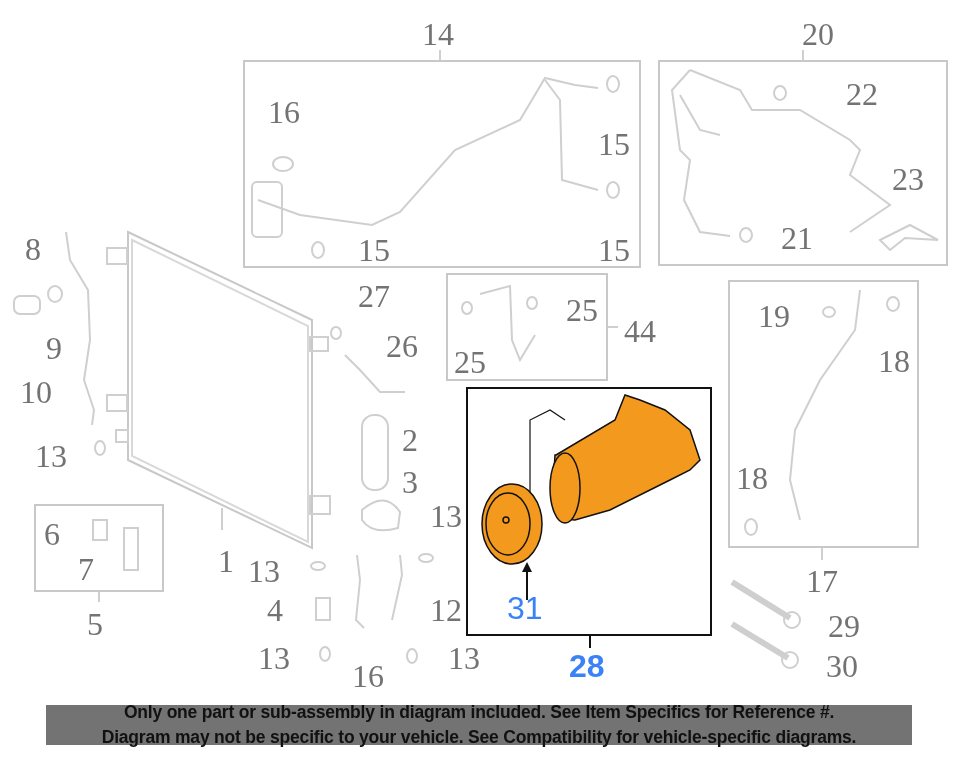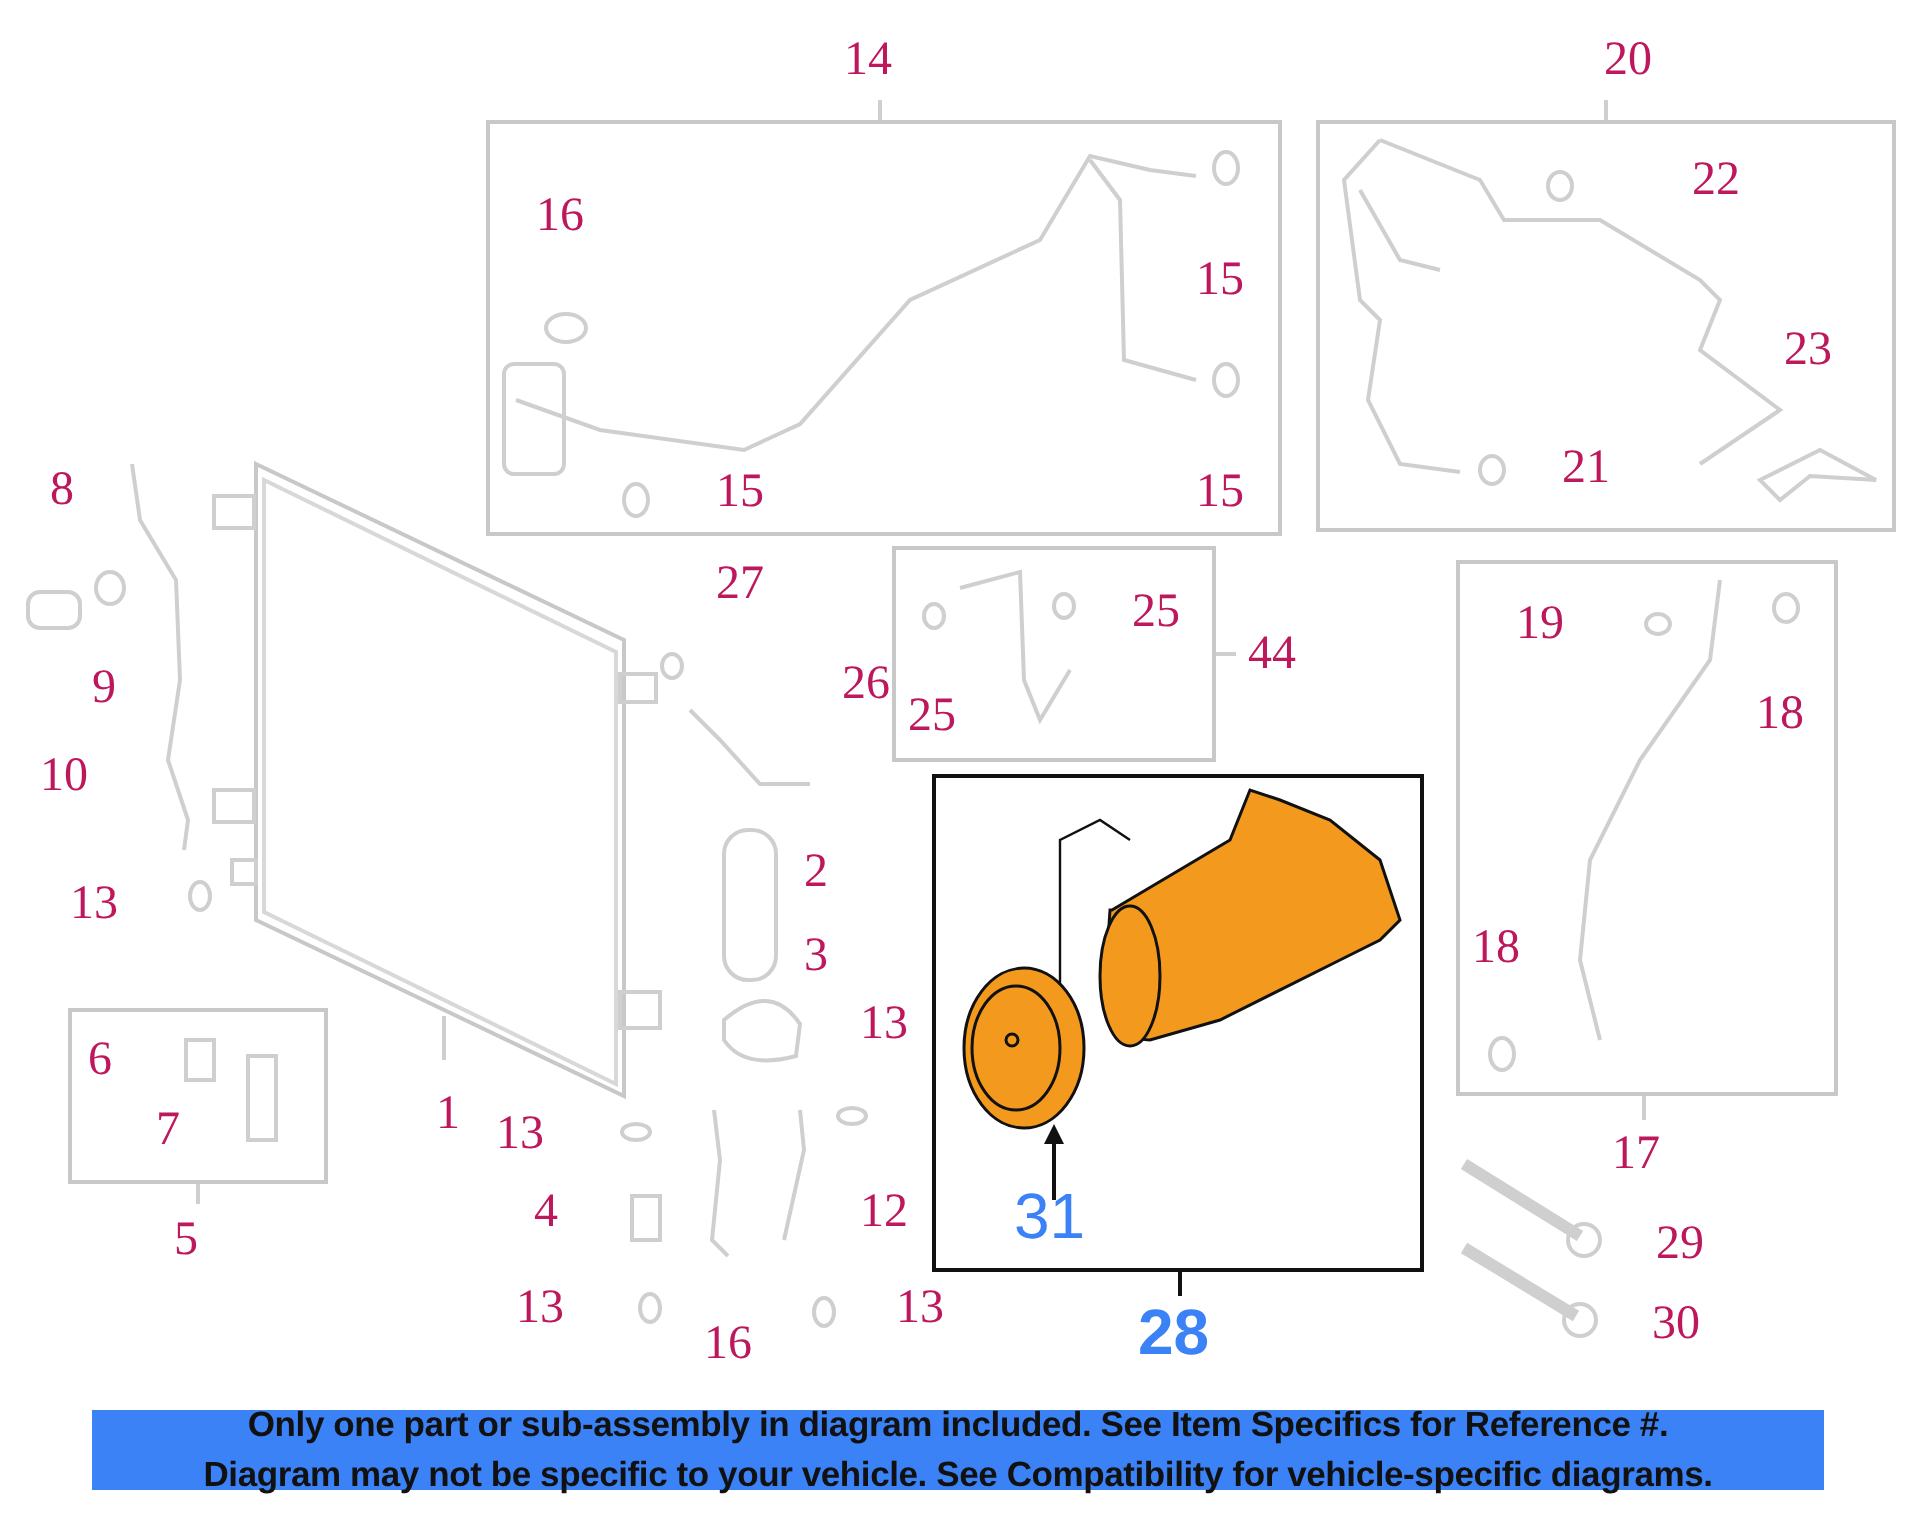--- a/index.html
+++ b/index.html
@@ -1,22 +1,22 @@
 <!DOCTYPE html>
 <html><head>
 <meta charset="utf-8">
 <style>
   html,body{margin:0;padding:0;background:#fff;}
   body{width:960px;height:765px;position:relative;overflow:hidden;font-family:"Liberation Serif","DejaVu Serif",serif;}
   #diagram{position:absolute;left:0;top:0;width:960px;height:765px;}
-  .lbl{position:absolute;font-family:"Liberation Serif","DejaVu Serif",serif;color:#be185d;font-size:24px;line-height:1;white-space:nowrap;}
+  .lbl{position:absolute;font-family:"Liberation Serif","DejaVu Serif",serif;color:#737373;font-size:32px;line-height:1;white-space:nowrap;}
   .lbl.dark{color:#3b82f6;font-family:"Liberation Sans","DejaVu Sans",sans-serif;font-size:32px;}
   .box{position:absolute;border:2px solid #c8c8c8;box-sizing:border-box;}
   .box.dark{border:2px solid #111;}
-  #banner{position:absolute;left:46px;top:705px;width:866px;height:40px;background:#3b82f6;display:flex;flex-direction:column;justify-content:center;align-items:center;}
+  #banner{position:absolute;left:46px;top:705px;width:866px;height:40px;background:#737373;display:flex;flex-direction:column;justify-content:center;align-items:center;}
   #banner div{font-family:"Liberation Sans","DejaVu Sans",sans-serif;font-weight:bold;font-size:17.5px;color:#111;line-height:25px;letter-spacing:-0.2px;white-space:nowrap;}
 </style>
 </head>
 <body>
 
 <div id="diagram">
 
   <div class="box" style="left:243px;top:60px;width:398px;height:208px;"></div>
   <div class="box" style="left:658px;top:60px;width:290px;height:206px;"></div>
   <div class="box" style="left:446px;top:273px;width:162px;height:108px;"></div>
@@ -132,21 +132,21 @@
       <div class="lbl" style="left: 878px; top: 345px;">18</div>
       <div class="lbl" style="left: 736px; top: 462px;">18</div>
       <div class="lbl" style="left: 758px; top: 300px;">19</div>
       <div class="lbl" style="left: 802px; top: 18px;">20</div>
       <div class="lbl" style="left: 781px; top: 222px;">21</div>
       <div class="lbl" style="left: 814px; top: 78px; margin-left: 32px;">22</div>
       <div class="lbl" style="left: 892px; top: 163px;">23</div>
       <div class="lbl" style="left: 624px; top: 315px;">44</div>
       <div class="lbl" style="left: 566px; top: 294px;">25</div>
       <div class="lbl" style="left: 454px; top: 346px;">25</div>
-      <div class="lbl" style="left: 386px; top: 330px; margin-left: 35px;">26</div>
+      <div class="lbl" style="left: 386px; top: 330px;">26</div>
       <div class="lbl" style="left: 358px; top: 280px;">27</div>
       <div class="lbl" style="left: 828px; top: 610px;">29</div>
       <div class="lbl" style="left: 826px; top: 650px;">30</div>
       <div class="lbl dark" style="left: 507px; top: 592px;">31</div>
       <div class="lbl dark" style="left: 569px; top: 650px; font-weight: bold;">28</div>
     </div>
 </div>
 
 <div id="banner">
   <div>Only one part or sub-assembly in diagram included. See Item Specifics for Reference #.</div>

